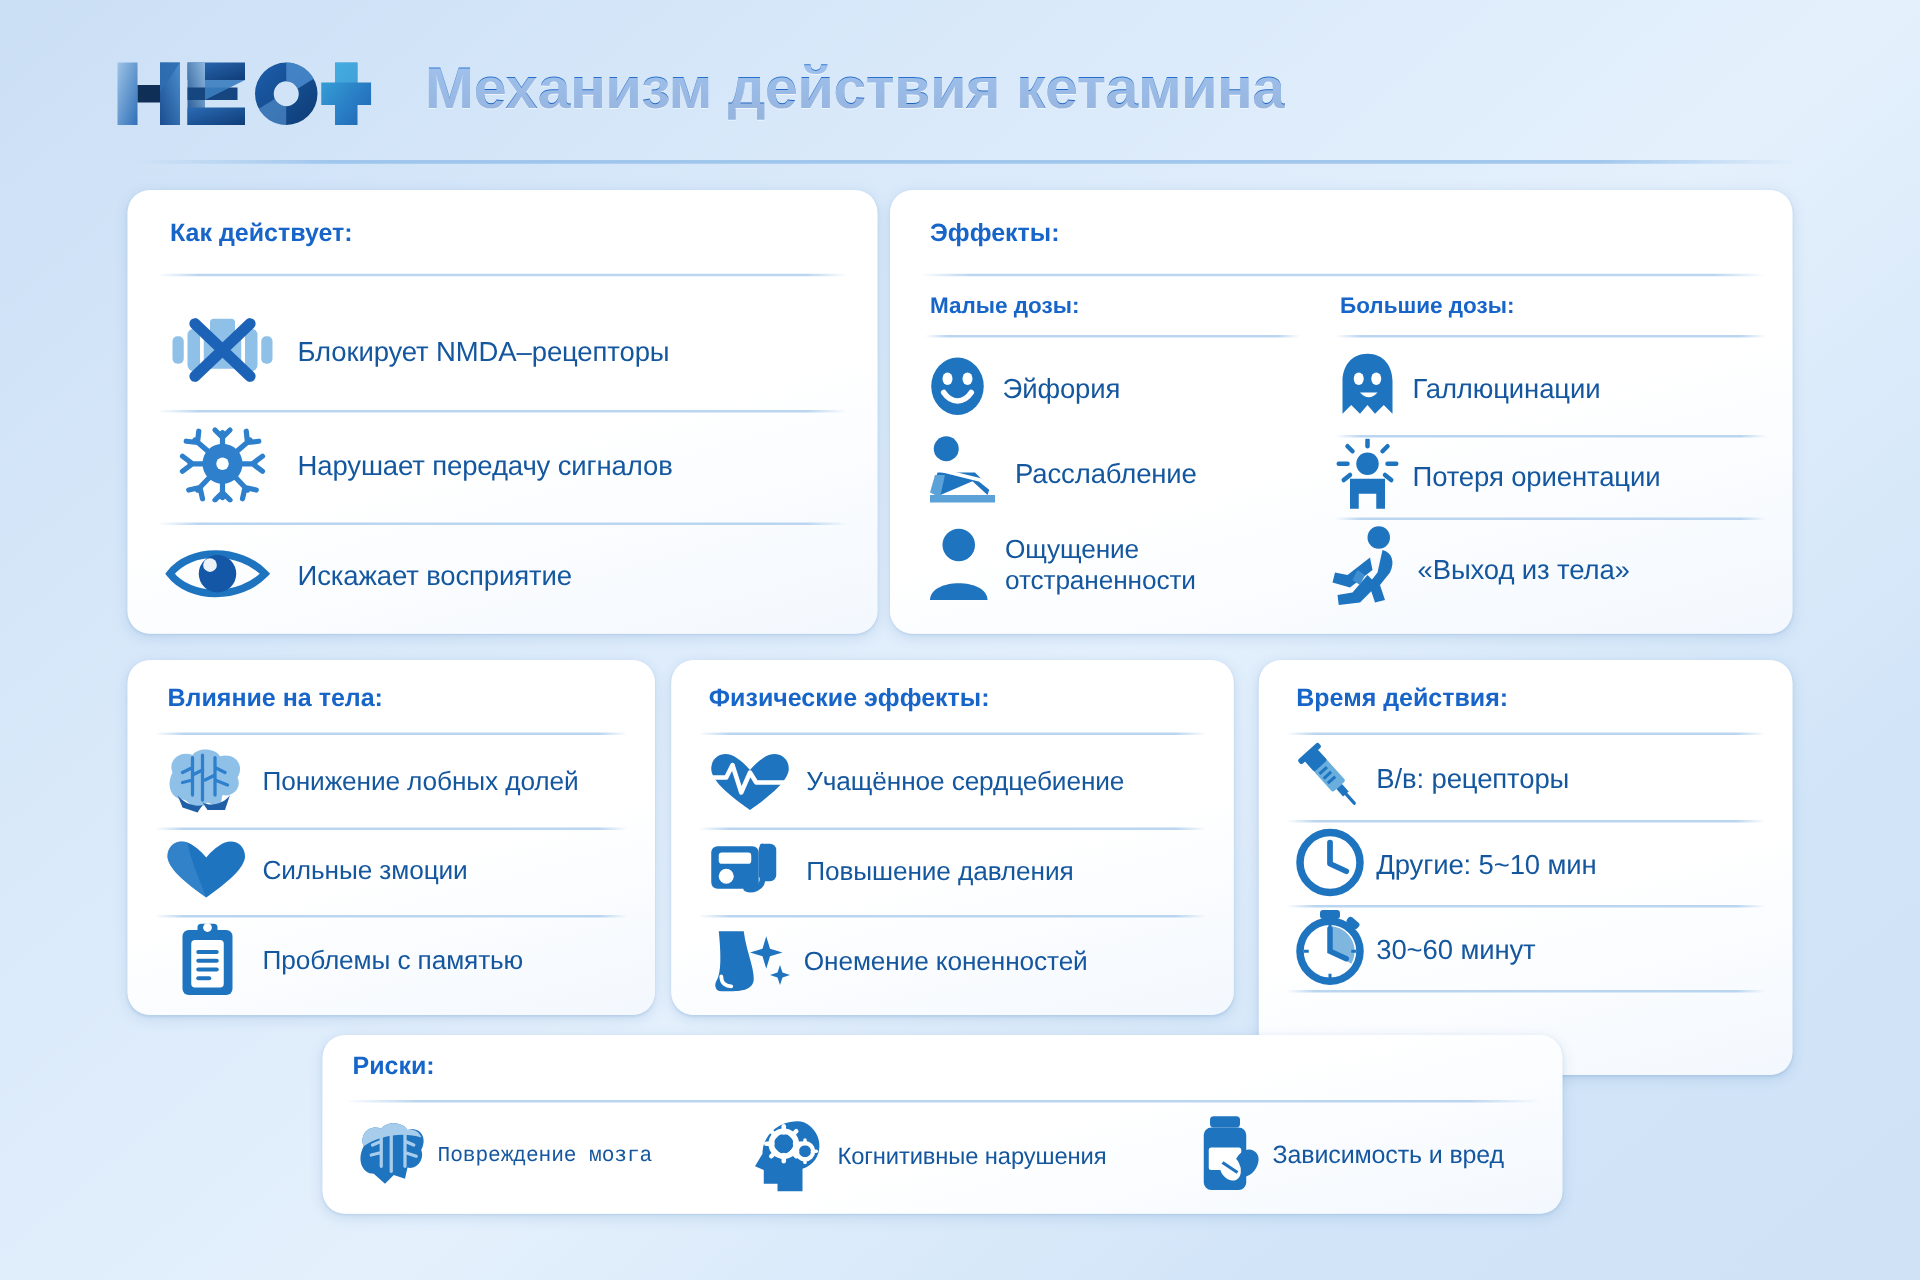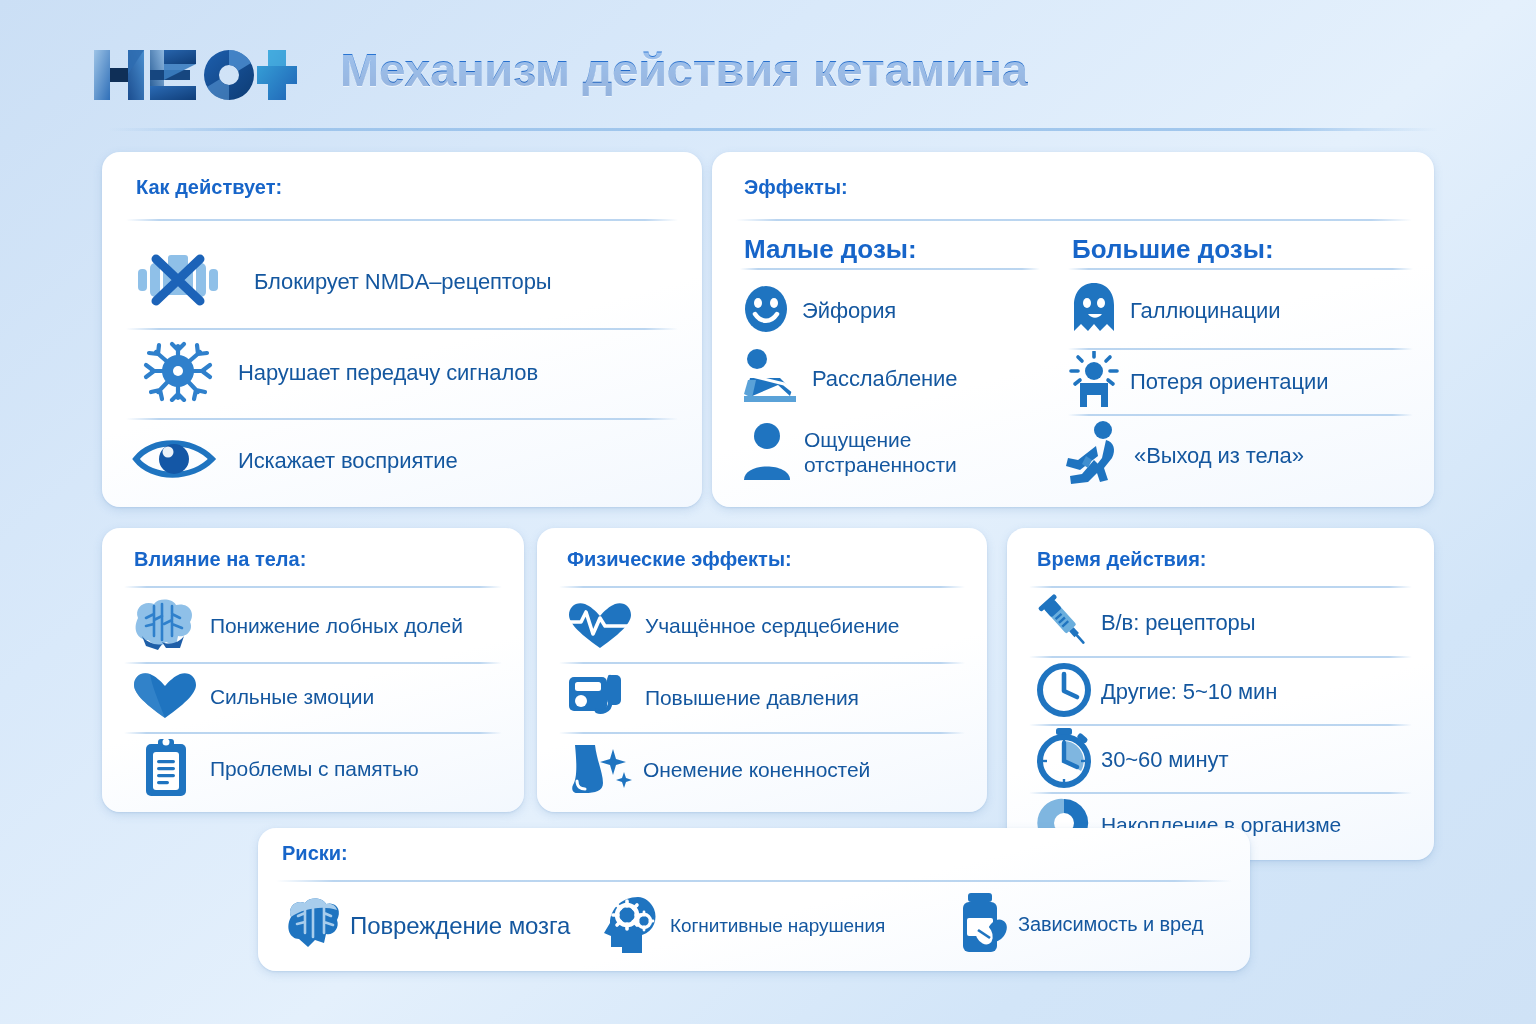--- a/index.html
+++ b/index.html
@@ -45,21 +45,21 @@
   }
   .card-title {
     font-size:20px; font-weight:bold; color:#1765c9;
     white-space:nowrap;
   }
   .rule {
     height:2px; border-radius:1px;
     background: linear-gradient(90deg, rgba(196,219,242,0) 0%, rgba(183,211,239,.95) 6%, rgba(183,211,239,.95) 94%, rgba(196,219,242,0) 100%);
   }
   .sub-title {
-    font-size:26px; font-weight:bold; color:#1765c9; white-space:nowrap;
+    font-size:18px; font-weight:bold; color:#1765c9; white-space:nowrap;
   }
   .row-label {
     font-size:22px; color:#14579f; line-height:1.18;
     letter-spacing:-0.1px;
   }
   .row-label.small { font-size:21px; }
   .ico { flex:0 0 auto; display:block; }
   .item { position:absolute; display:flex; align-items:center; }
 </style>
 </head>
@@ -118,21 +118,21 @@
   </div>
 
   <div id="page-title">Механизм действия кетамина</div>
   <div id="header-rule"></div>
 </div>
 
 <div class="card" style="left:102px; top:152px; width:600px; height:355px;">
   <div class="card-title" style="position:absolute; left:34px; top:24px;">Как действует:</div>
   <div class="rule" style="position:absolute; left:24px; top:67px; width:552px;"></div>
 
-  <div class="item" style="left:28px; top:90px; width:552px; height:80px;gap:16px;">
+  <div class="item" style="left:28px; top:90px; width:552px; height:80px;">
     <span class="ico">
       <svg width="96" height="58" viewBox="0 0 96 58">
         <g fill="#8fc0e8">
           <rect x="8" y="18" width="9" height="22" rx="4"></rect>
           <rect x="20" y="12" width="10" height="34" rx="5"></rect>
           <rect x="66" y="12" width="10" height="34" rx="5"></rect>
           <rect x="79" y="18" width="9" height="22" rx="4"></rect>
           <rect x="33" y="14" width="30" height="30" rx="6"></rect>
           <rect x="38" y="4" width="20" height="12" rx="3"></rect>
         </g>
@@ -413,50 +413,39 @@
             <path d="M52 34 L48 34"></path>
             <path d="M31 56 L31 52"></path>
             <path d="M10 34 L14 34"></path>
           </g>
       </svg>
     </span>
     <span class="row-label" style="margin-left:6px;">30~60 минут</span>
   </div>
   <div class="rule" style="position:absolute; left:22px; top:264px; width:383px;"></div>
 
-  <div class="item" style="left:26px; top:268px; width:385px; height:58px;">
-    <span class="ico">
-      <svg width="62" height="54" viewBox="0 0 62 54">
-        <path d="M31 27 L31 3 A24 24 0 0 1 52 39 Z" fill="#1f74c0"></path>
-        <path d="M31 27 L52 39 A24 24 0 0 1 22 50 Z" fill="#2f84cc"></path>
-        <path d="M31 27 L22 50 A24 24 0 0 1 31 3 Z" fill="#7fb6e0"></path>
-        <circle cx="31" cy="27" r="10" fill="#ffffff"></circle>
-      </svg>
-    </span>
-    <span class="row-label small" style="margin-left:6px;">Накопление в организме</span>
-  </div>
 </div>
 
 <div class="card" style="left:258px; top:828px; width:992px; height:143px;">
   <div class="card-title" style="position:absolute; left:24px; top:14px;">Риски:</div>
   <div class="rule" style="position:absolute; left:18px; top:52px; width:956px;"></div>
 
   <div class="item" style="left:24px; top:60px; width:320px; height:76px;">
     <span class="ico">
       <svg width="60" height="58" viewBox="0 0 60 58">
         <path d="M9 22 C5 12, 14 4, 23 8 C27 2, 40 2, 44 9 C55 6, 60 16, 55 25 C58 33, 51 41, 44 39 L42 48 L33 45 L26 52 L17 44 C8 44, 3 33, 9 22 Z" fill="#1f74c0"></path>
         <path d="M9 22 C5 12, 14 4, 23 8 C27 2, 40 2, 44 9 C50 8, 54 11, 55 15 C40 10, 20 14, 9 22 Z" fill="#a8cdec"></path>
         <g stroke="#a8cdec" stroke-width="2.6" fill="none" stroke-linecap="round">
           <path d="M23 10 L23 38 M23 18 L16 21 M23 27 L15 29"></path>
           <path d="M42 10 L42 38 M42 18 L49 21 M42 27 L51 30"></path>
           <path d="M31 8 L31 42"></path>
         </g>
       </svg>
     </span>
-    <span class="row-label small" style="margin-left:8px; font-size:24px;">Повреждение мозга</span>
+    <span class="row-label small" style="margin-left:8px; font-size:17px;font-family:Liberation Mono, monospace;">Повреждение мозга</span>
   </div>
 
   <div class="item" style="left:344px; top:60px; width:350px; height:76px;">
     <span class="ico">
       <svg width="60" height="62" viewBox="0 0 60 62">
         <path d="M36 4 C20 4, 8 16, 8 30 L2 40 L9 43 L9 54 L20 54 L20 60 L40 60 L40 42 C52 38, 56 26, 52 16 C49 9, 43 4, 36 4 Z" fill="#1f74c0"></path>
         <circle cx="25" cy="22" r="10" fill="none" stroke="#fff" stroke-width="4.5"></circle>
         <g stroke="#fff" stroke-width="3.6" stroke-linecap="round">
           <path d="M25 8 L25 13"></path>
             <path d="M25 31 L25 36"></path>

